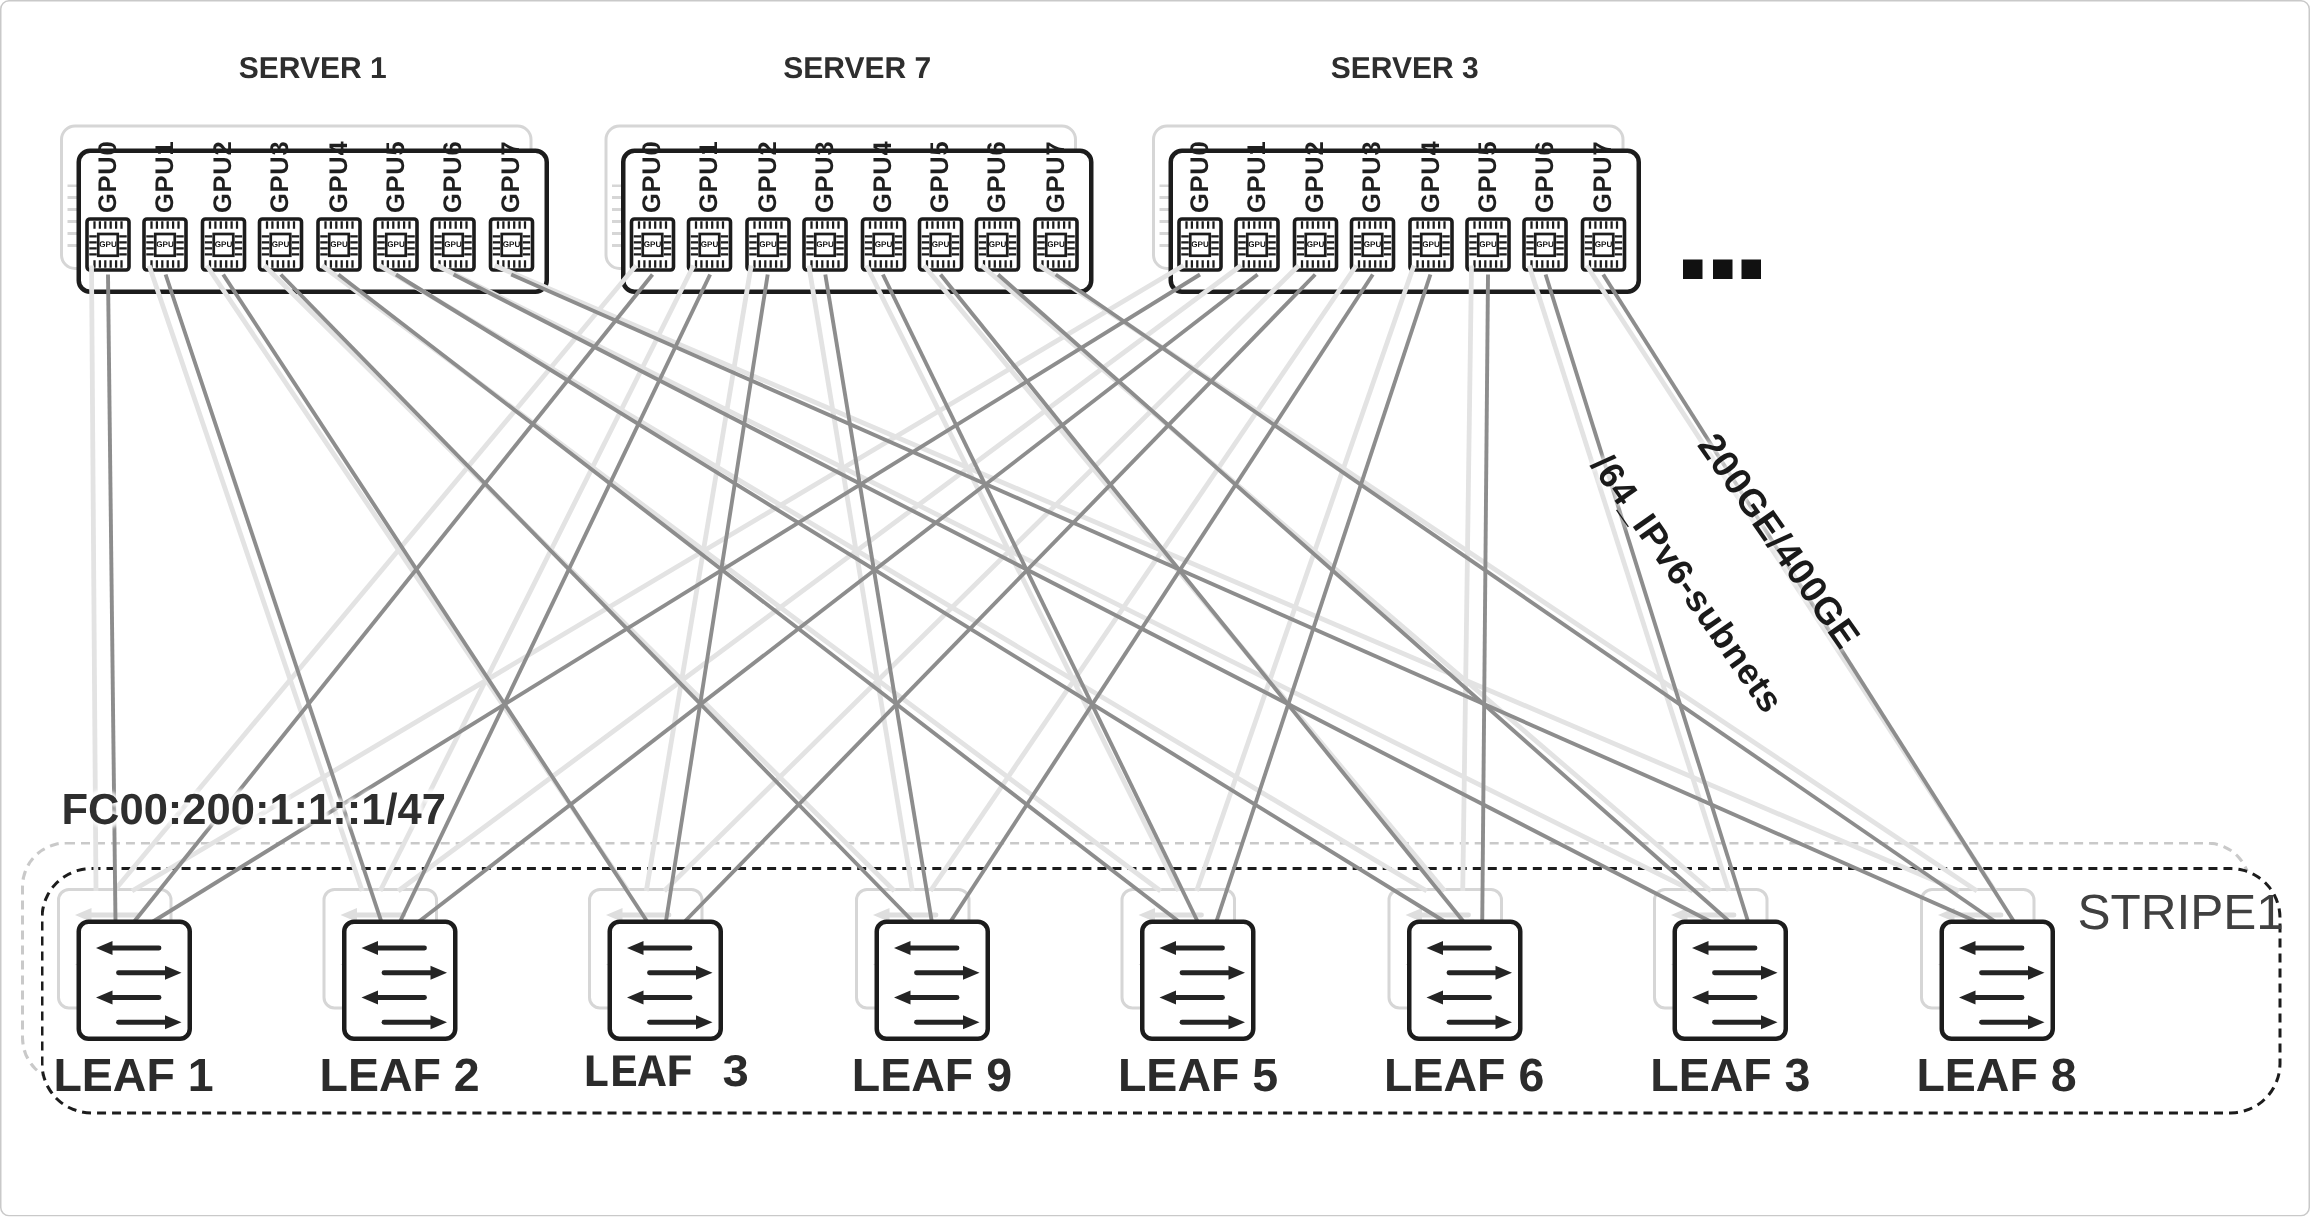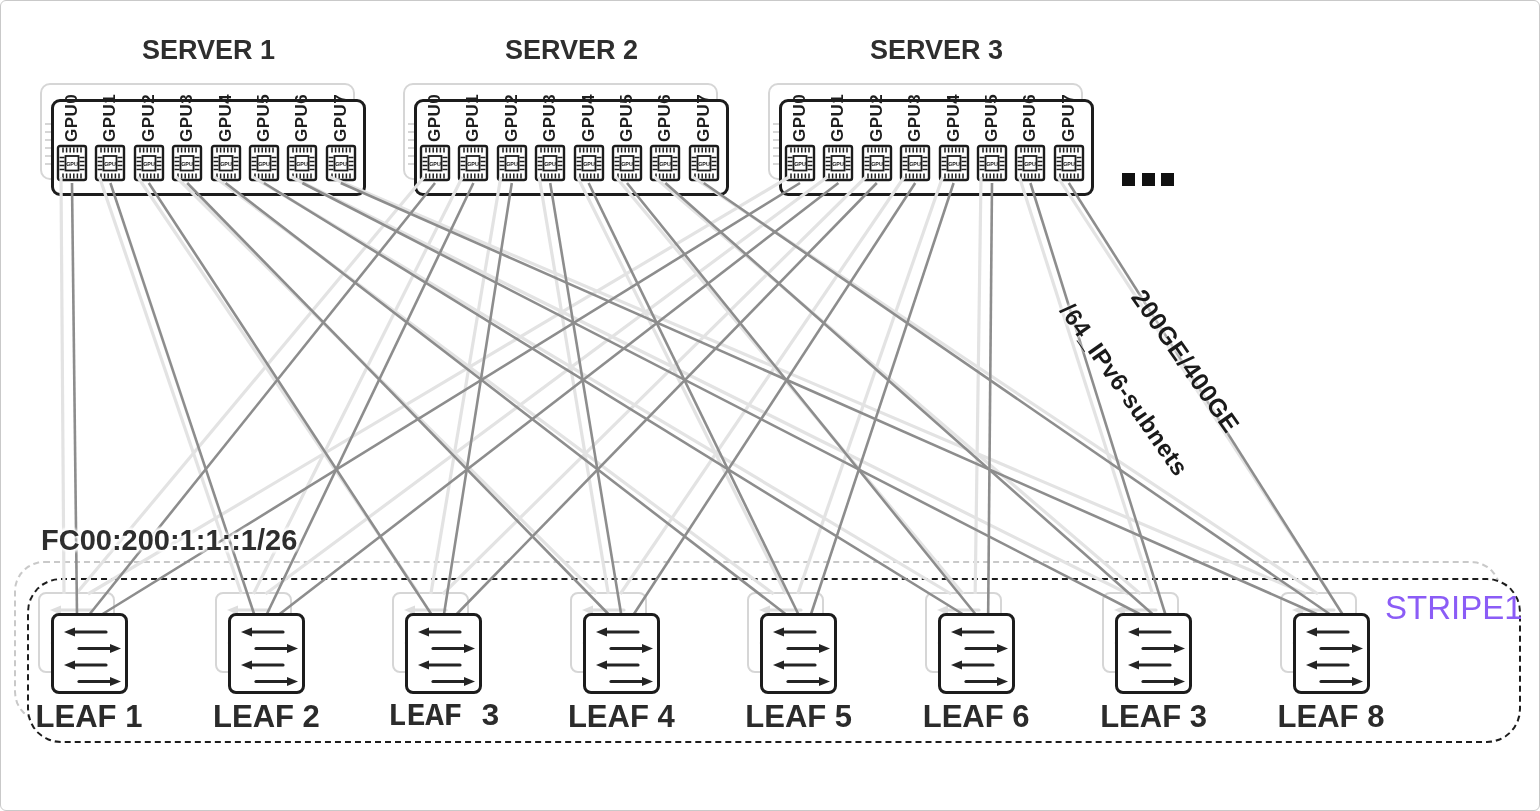--- a/index.html
+++ b/index.html
@@ -4,28 +4,28 @@
 <style>
   html,body{margin:0;padding:0;background:#fff;}
   #frame{position:relative;width:1540px;height:811px;background:#fff;border:1px solid #c9c9c9;
          border-radius:6px;box-sizing:border-box;overflow:hidden;
          font-family:"Liberation Sans",sans-serif;}
   .abs{position:absolute;}
   
   .stripe2-box{border:2.5px dashed #c9c9c9;border-radius:30px;background:#fff;}
   .stripe1-fill{background:#fff;border-radius:34px;}
   .stripe1-border{border:2.8px dashed #1c1c1c;border-radius:34px;background:transparent;box-sizing:border-box;}
-  .stripe-label{font-size:33px;font-weight:400;color:#8b5cf6;white-space:nowrap;}
+  .stripe-label{font-size:33px;font-weight:400;color:#404040;white-space:nowrap;}
   .stripe-label.back{color:#cbcbcb;}
   
   .server-shadow{border:2px solid #d6d6d6;border-radius:10px;background:#fff;box-sizing:border-box;}
   .grille{position:absolute;left:3px;top:38px;width:7px;height:46px;
           background:repeating-linear-gradient(to bottom,#d6d6d6 0 2px,transparent 2px 8px);}
   .server-box{border:3px solid #1c1c1c;border-radius:9px;background:#fff;box-sizing:border-box;}
-  .server-title{font-size:27px;font-weight:700;color:#2e2e2e;text-align:center;white-space:nowrap;}
+  .server-title{font-size:20px;font-weight:700;color:#2e2e2e;text-align:center;white-space:nowrap;}
   .gpu-label{writing-mode:vertical-rl;transform:rotate(180deg);font-size:17px;font-weight:700;
              color:#1f1f1f;height:44px;display:flex;align-items:center;justify-content:flex-start;
              letter-spacing:.5px;white-space:nowrap;}
   
   .leaf-shadow{border:2px solid #d6d6d6;border-radius:8px;background:#fff;box-sizing:border-box;}
   .leaf-box{border:3px solid #1c1c1c;border-radius:8px;background:#fff;box-sizing:border-box;}
   .leaf-label{font-size:31px;font-weight:700;color:#2b2b2b;text-align:center;white-space:nowrap;}
   
   .ip-label{font-weight:700;color:#2e2e2e;white-space:nowrap;
             text-shadow:0 0 4px #fff,0 0 4px #fff,0 0 4px #fff,2px 2px 3px #fff,-2px -2px 3px #fff;}
@@ -106,21 +106,21 @@
       <div class="abs gpu-label" style="left: 329.8px; top: 97px;">GPU7</div>
       <div class="abs" style="left: 323.8px; top: 143px; width: 32px; height: 38px;"><svg width="32" height="38" viewBox="0 0 32 38">
     <rect x="2" y="2" width="28" height="34" rx="2" fill="#fff" stroke="#1c1c1c" stroke-width="2.4"></rect>
     <path d="M7 3.5 V8.5 M7 29.5 V34.5 M10.6 3.5 V8.5 M10.6 29.5 V34.5 M14.2 3.5 V8.5 M14.2 29.5 V34.5 M17.8 3.5 V8.5 M17.8 29.5 V34.5 M21.4 3.5 V8.5 M21.4 29.5 V34.5 M25 3.5 V8.5 M25 29.5 V34.5 M3.5 13.5 H8.5 M23.5 13.5 H28.5 M3.5 17.5 H8.5 M23.5 17.5 H28.5 M3.5 21.5 H8.5 M23.5 21.5 H28.5 M3.5 25.5 H8.5 M23.5 25.5 H28.5" stroke="#1c1c1c" stroke-width="1.5" fill="none"></path>
     <rect x="9.5" y="12" width="13" height="14.5" fill="#fff" stroke="#1c1c1c" stroke-width="1.8"></rect>
     <text x="16" y="19.8" font-size="5.4" font-weight="700" text-anchor="middle" dominant-baseline="central" fill="#111" font-family="Liberation Sans,sans-serif">GPU</text>
   </svg></div>
       <div class="abs server-shadow" style="left: 402px; top: 82px; width: 315px; height: 97px;">
         <div class="grille"></div>
       </div>
-      <div class="abs server-title" style="left: 413px; top: 34px; width: 315px;">SERVER 2</div>
+      <div class="abs server-title" style="left: 413px; top: 34px; width: 315px;">SERVER 7</div>
       <div class="abs server-box" style="left: 413px; top: 98px; width: 315px; height: 97px;"></div>
       <div class="abs gpu-label" style="left: 424px; top: 97px;">GPU0</div>
       <div class="abs" style="left: 418px; top: 143px; width: 32px; height: 38px;"><svg width="32" height="38" viewBox="0 0 32 38">
     <rect x="2" y="2" width="28" height="34" rx="2" fill="#fff" stroke="#1c1c1c" stroke-width="2.4"></rect>
     <path d="M7 3.5 V8.5 M7 29.5 V34.5 M10.6 3.5 V8.5 M10.6 29.5 V34.5 M14.2 3.5 V8.5 M14.2 29.5 V34.5 M17.8 3.5 V8.5 M17.8 29.5 V34.5 M21.4 3.5 V8.5 M21.4 29.5 V34.5 M25 3.5 V8.5 M25 29.5 V34.5 M3.5 13.5 H8.5 M23.5 13.5 H28.5 M3.5 17.5 H8.5 M23.5 17.5 H28.5 M3.5 21.5 H8.5 M23.5 21.5 H28.5 M3.5 25.5 H8.5 M23.5 25.5 H28.5" stroke="#1c1c1c" stroke-width="1.5" fill="none"></path>
     <rect x="9.5" y="12" width="13" height="14.5" fill="#fff" stroke="#1c1c1c" stroke-width="1.8"></rect>
     <text x="16" y="19.8" font-size="5.4" font-weight="700" text-anchor="middle" dominant-baseline="central" fill="#111" font-family="Liberation Sans,sans-serif">GPU</text>
   </svg></div>
       <div class="abs gpu-label" style="left: 462.4px; top: 97px;">GPU1</div>
       <div class="abs" style="left: 456.4px; top: 143px; width: 32px; height: 38px;"><svg width="32" height="38" viewBox="0 0 32 38">
@@ -426,21 +426,21 @@
             <line x1="52" y1="16" x2="20" y2="16"></line>
             <polygon points="10,16 21,11.4 21,20.6" stroke="none" fill="#242424"></polygon>
             <line x1="25" y1="32.5" x2="57" y2="32.5"></line>
             <polygon points="67,32.5 56,27.9 56,37.1" stroke="none" fill="#242424"></polygon>
             <line x1="52" y1="49" x2="20" y2="49"></line>
             <polygon points="10,49 21,44.4 21,53.6" stroke="none" fill="#242424"></polygon>
             <line x1="25" y1="65.5" x2="57" y2="65.5"></line>
             <polygon points="67,65.5 56,60.9 56,70.1" stroke="none" fill="#242424"></polygon>
           </g>
         </svg></div>
-      <div class="abs leaf-label" style="left: 540.29px; top: 698px; width: 160px;">LEAF 4</div>
+      <div class="abs leaf-label" style="left: 540.29px; top: 698px; width: 160px;">LEAF 9</div>
       <div class="abs leaf-box" style="left: 759.22px; top: 612px; width: 77px; height: 81px;"><svg width="77" height="81" viewBox="0 0 77 81">
     <g stroke="#242424" stroke-width="3.2" stroke-linecap="round">
             <line x1="52" y1="16" x2="20" y2="16"></line>
             <polygon points="10,16 21,11.4 21,20.6" stroke="none" fill="#242424"></polygon>
             <line x1="25" y1="32.5" x2="57" y2="32.5"></line>
             <polygon points="67,32.5 56,27.9 56,37.1" stroke="none" fill="#242424"></polygon>
             <line x1="52" y1="49" x2="20" y2="49"></line>
             <polygon points="10,49 21,44.4 21,53.6" stroke="none" fill="#242424"></polygon>
             <line x1="25" y1="65.5" x2="57" y2="65.5"></line>
             <polygon points="67,65.5 56,60.9 56,70.1" stroke="none" fill="#242424"></polygon>
@@ -487,16 +487,16 @@
         </svg></div>
       <div class="abs leaf-label" style="left: 1250.01px; top: 698px; width: 160px; text-align: center;">LEAF 8</div>
     </div>
 
   <div class="abs dots" style="left:1121px;top:172px;">
     <span></span>
       <span></span>
       <span></span>
   </div>
 
-  <div class="abs ip-label" style="left:40px;top:523px;font-size:29px;">FC00:200:1:1::1/26</div>
+  <div class="abs ip-label" style="left:40px;top:523px;font-size:29px;">FC00:200:1:1::1/47</div>
   <div class="abs diag-label" style="left:1148px;top:283px;">200GE/400GE</div>
   <div class="abs diag-label" style="left:1076px;top:297px;font-size:24px;">/64_IPv6-subnets</div>
 </div>
 
 </body></html>

